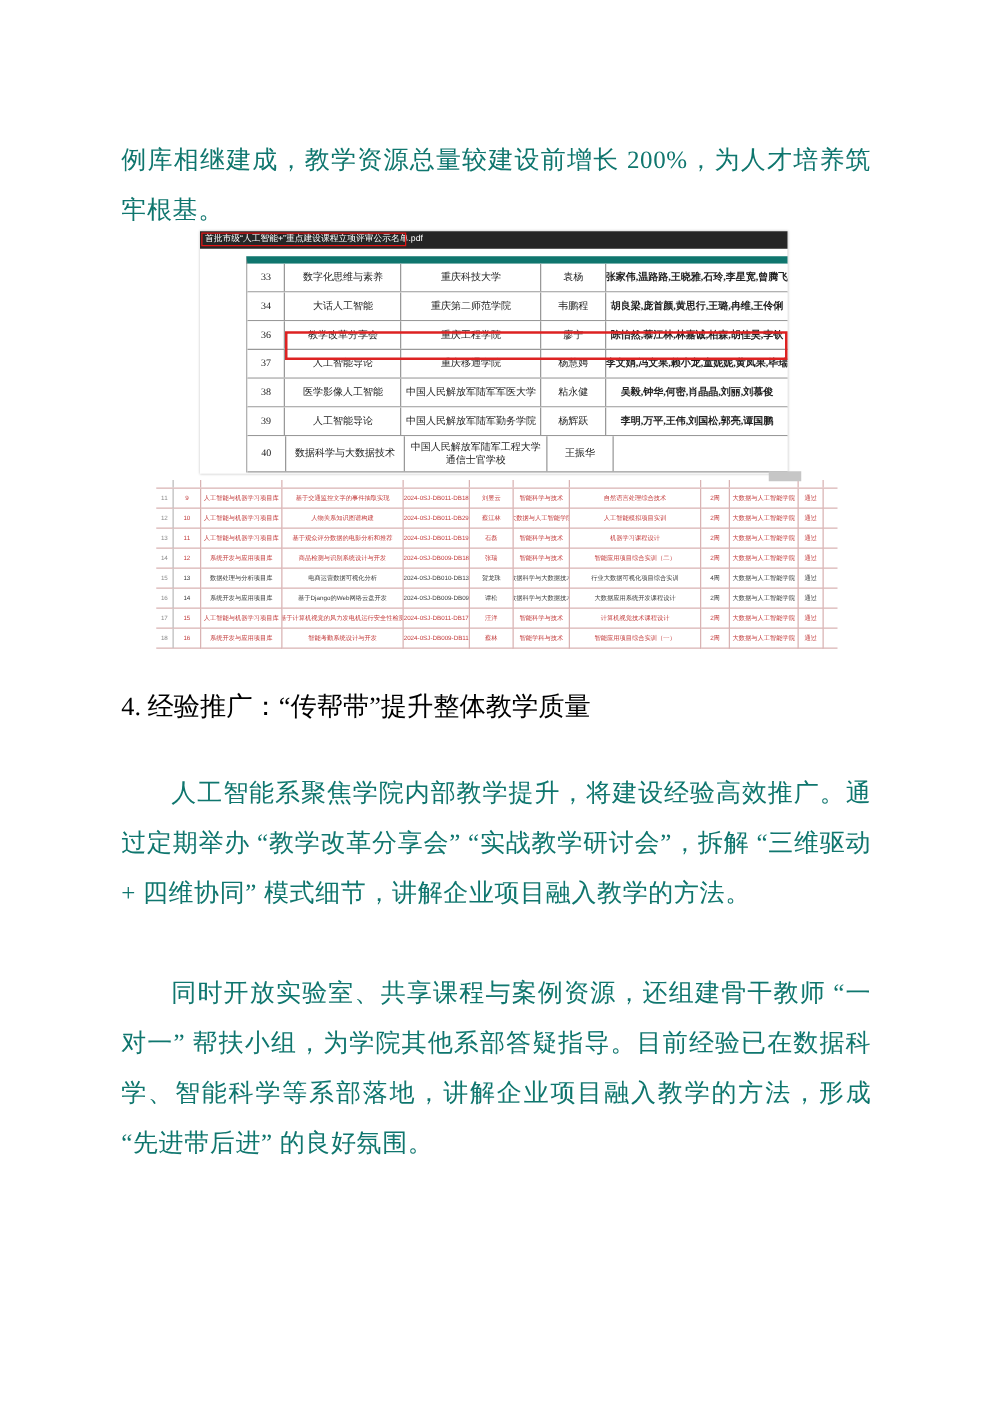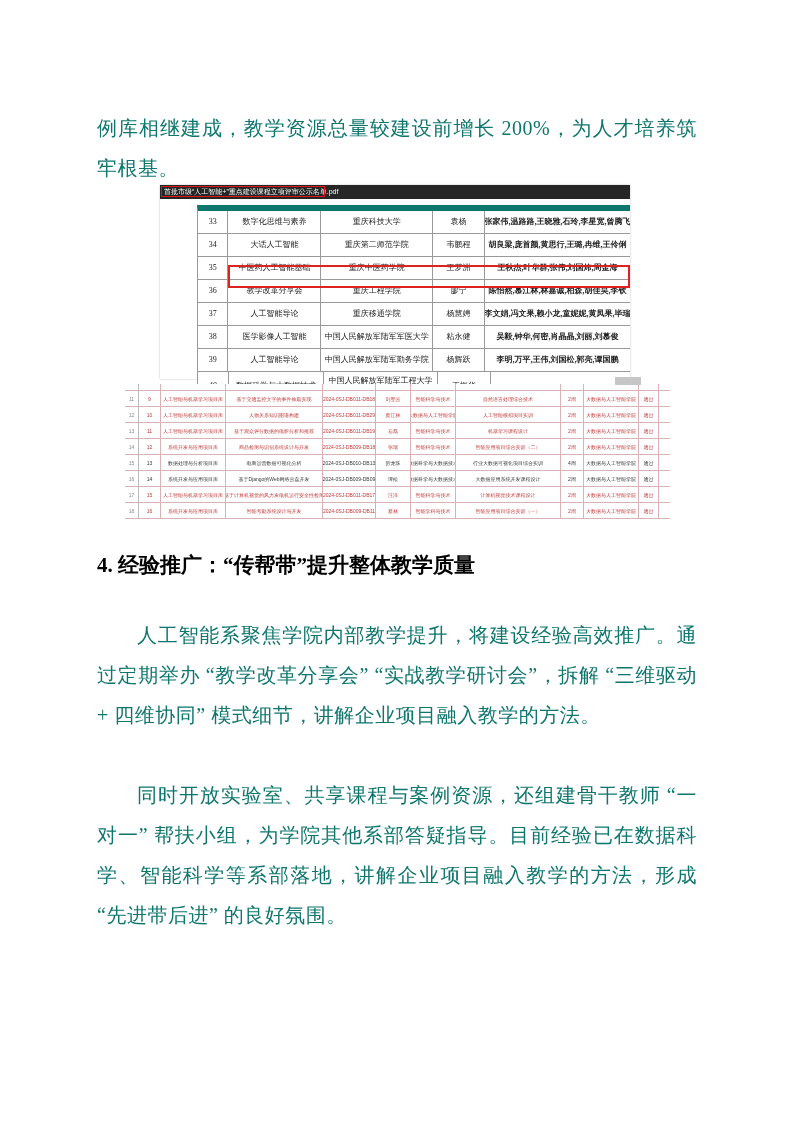--- a/index.html
+++ b/index.html
@@ -11,21 +11,21 @@
   
   .para {
     position:absolute; left:97px; width:600px;
     font-size:20px; line-height:40px; color:#0f766e;
     text-align:justify; letter-spacing:0.5px;
   }
   .para.indent { text-indent:2em; }
   #para1 { top:88px; }
   .heading {
     position:absolute; left:97px; top:534px; width:620px;
-    font-size:21px; font-weight:bold; color:#000;
+    font-size:21px; font-weight:normal; color:#000;
   }
   #para2 { top:595px; }
   #para3 { top:755px; }
 
   
   .shot1 {
     position:absolute; left:160px; top:185px; width:470px; height:194px;
     background:#ffffff; box-shadow:0 0 2px rgba(0,0,0,.25);
   }
   .pdf-titlebar {
@@ -98,27 +98,20 @@
           <div class="t1c t1-school">重庆科技大学</div>
           <div class="t1c t1-leader">袁杨</div>
           <div class="t1c t1-team">张家伟,温路路,王晓雅,石玲,李星宽,曾腾飞</div>
         </div>
         <div class="t1row">
           <div class="t1c t1-no">34</div>
           <div class="t1c t1-course">大话人工智能</div>
           <div class="t1c t1-school">重庆第二师范学院</div>
           <div class="t1c t1-leader">韦鹏程</div>
           <div class="t1c t1-team">胡良梁,庞首颜,黄思行,王璐,冉维,王伶俐</div>
-        </div>
-        <div class="t1row">
-          <div class="t1c t1-no">35</div>
-          <div class="t1c t1-course">中医药人工智能基础</div>
-          <div class="t1c t1-school">重庆中医药学院</div>
-          <div class="t1c t1-leader">王梦洲</div>
-          <div class="t1c t1-team">王秋杰,叶华群,张伟,刘国炜,周金海</div>
         </div>
         <div class="t1row">
           <div class="t1c t1-no">36</div>
           <div class="t1c t1-course">教学改革分享会</div>
           <div class="t1c t1-school">重庆工程学院</div>
           <div class="t1c t1-leader">廖宁</div>
           <div class="t1c t1-team">陈怡然,慕江林,林嘉诚,柏森,胡佳昊,李钦</div>
         </div>
         <div class="t1row">
           <div class="t1c t1-no">37</div>

